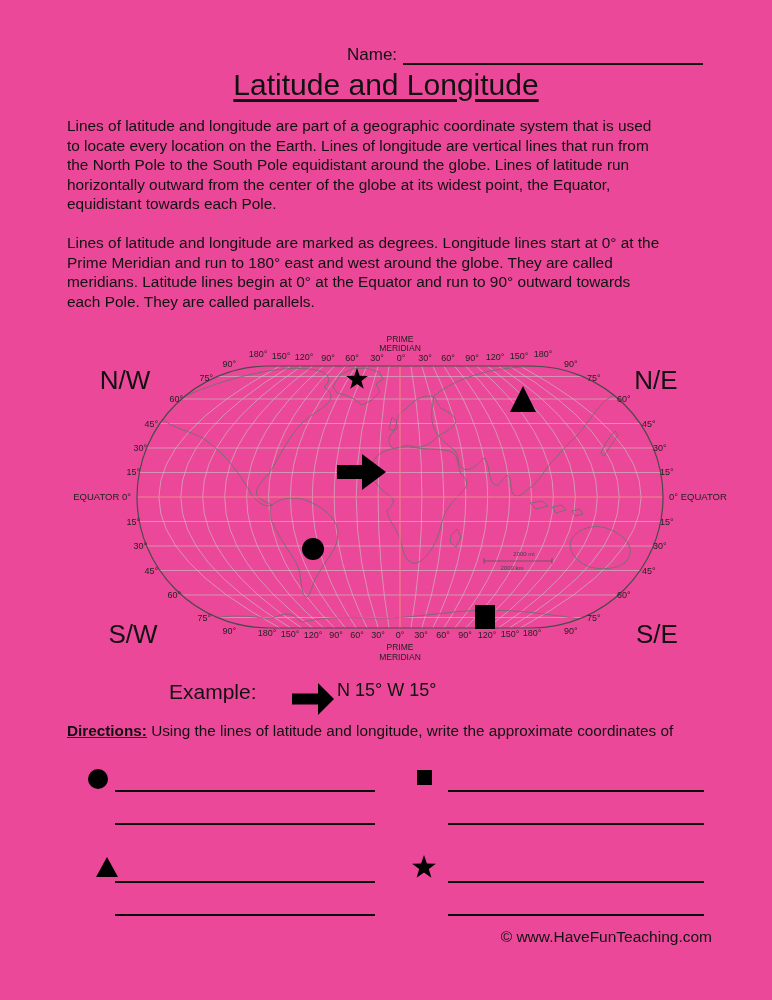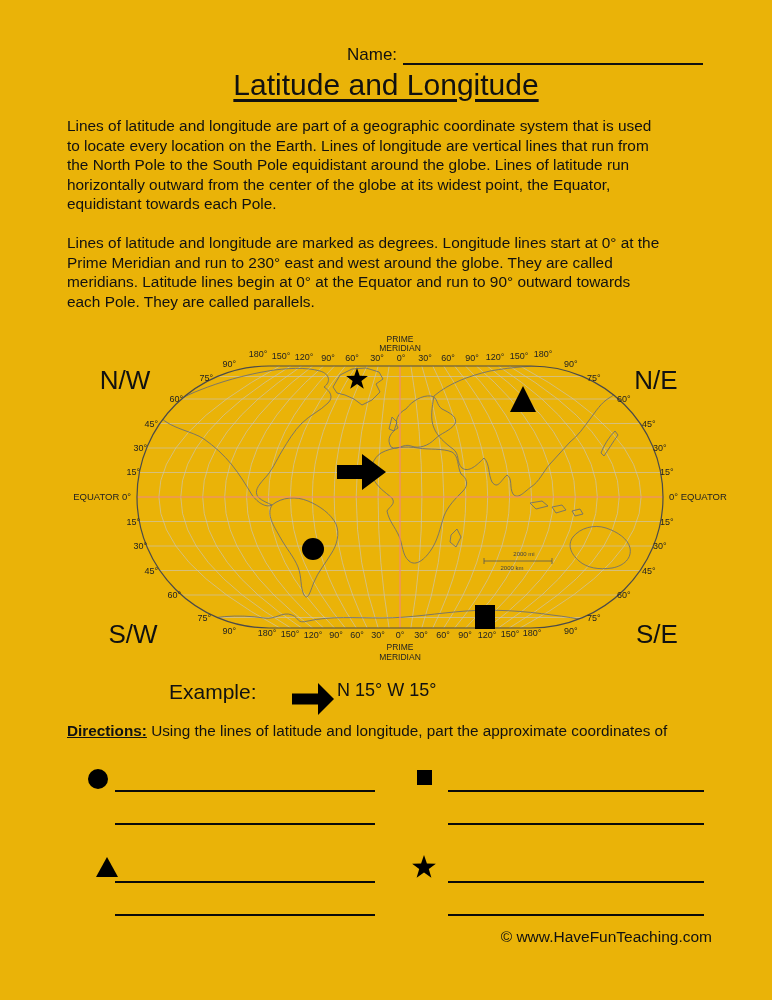--- a/index.html
+++ b/index.html
@@ -1,17 +1,17 @@
 <!DOCTYPE html>
 <html><head>
 <meta charset="utf-8">
 <style>
   html,body{margin:0;padding:0;background:#888;}
   #page{
-    position:relative;width:772px;height:1000px;background:#eab308;
+    position:relative;width:772px;height:1000px;background:#ec4899;
     font-family:"Liberation Sans",sans-serif;color:#111;overflow:hidden;
     margin:0 auto;
   }
   .abs{position:absolute;}
   .preline{white-space:pre-line;}
   #name-label{left:347px;top:45px;font-size:17px;}
   #name-line{left:403px;top:42px;width:300px;height:21px;border-bottom:2px solid #111;}
   #title{left:0;top:68px;width:772px;text-align:center;font-size:30px;
          text-decoration:underline;text-underline-offset:4px;letter-spacing:0px;}
   .para{left:67px;width:680px;font-size:15.4px;line-height:19.5px;}
@@ -50,21 +50,21 @@
   <div class="abs" id="name-label">Name:</div>
   <div class="abs" id="name-line"></div>
   <div class="abs" id="title">Latitude and Longitude</div>
 
   <div class="abs para preline" id="para1">Lines of latitude and longitude are part of a geographic coordinate system that is used
 to locate every location on the Earth.  Lines of longitude are vertical lines that run from
 the North Pole to the South Pole equidistant around the globe.  Lines of latitude run
 horizontally outward from the center of the globe at its widest point, the Equator,
 equidistant towards each Pole.</div>
   <div class="abs para preline" id="para2">Lines of latitude and longitude are marked as degrees.  Longitude lines start at 0° at the
-Prime Meridian and run to 230° east and west around the globe.  They are called
+Prime Meridian and run to 180° east and west around the globe.  They are called
 meridians.  Latitude lines begin at 0° at the Equator and run to 90° outward towards
 each Pole. They are called parallels.</div>
 
   <svg class="abs" id="map-svg" width="772" height="348" viewBox="0 0 772 348">
     <defs>
       <clipPath id="mapclip">
         <path d="M269,41 L531,41 C604,41 663,100 663,172 C663,244 604,303 531,303 L269,303 C196,303 137,244 137,172 C137,100 196,41 269,41 Z"></path>
       </clipPath>
     </defs>
 
@@ -202,21 +202,21 @@
         <text x="564" y="309" class="deg" text-anchor="start">90°</text>
       </g>
   </svg>
 
   <div class="abs" id="example-label">Example:</div>
   <svg class="abs" id="example-arrow" width="42" height="32" viewBox="0 0 42 32">
     <polygon fill="#000" points="0,10.5 26,10.5 26,0 42,16 26,32 26,21.5 0,21.5"></polygon>
   </svg>
   <div class="abs" id="example-value">N 15° W 15°</div>
 
-  <div class="abs dir-line" id="dir-line1"><span id="dir-label-b">Directions:</span><span> Using the lines of latitude and longitude, part the approximate coordinates of</span></div>
+  <div class="abs dir-line" id="dir-line1"><span id="dir-label-b">Directions:</span><span> Using the lines of latitude and longitude, write the approximate coordinates of</span></div>
 
   <div class="abs bullet-circle" style="left:88px;top:769px;"></div>
   <div class="abs blank" style="left:115px;top:769px;width:260px;"></div>
   <div class="abs blank" style="left:115px;top:802px;width:260px;"></div>
 
   <div class="abs bullet-square" style="left:417px;top:770px;"></div>
   <div class="abs blank" style="left:448px;top:769px;width:256px;"></div>
   <div class="abs blank" style="left:448px;top:802px;width:256px;"></div>
 
   <div class="abs bullet-triangle" style="left:96px;top:857px;"></div>

